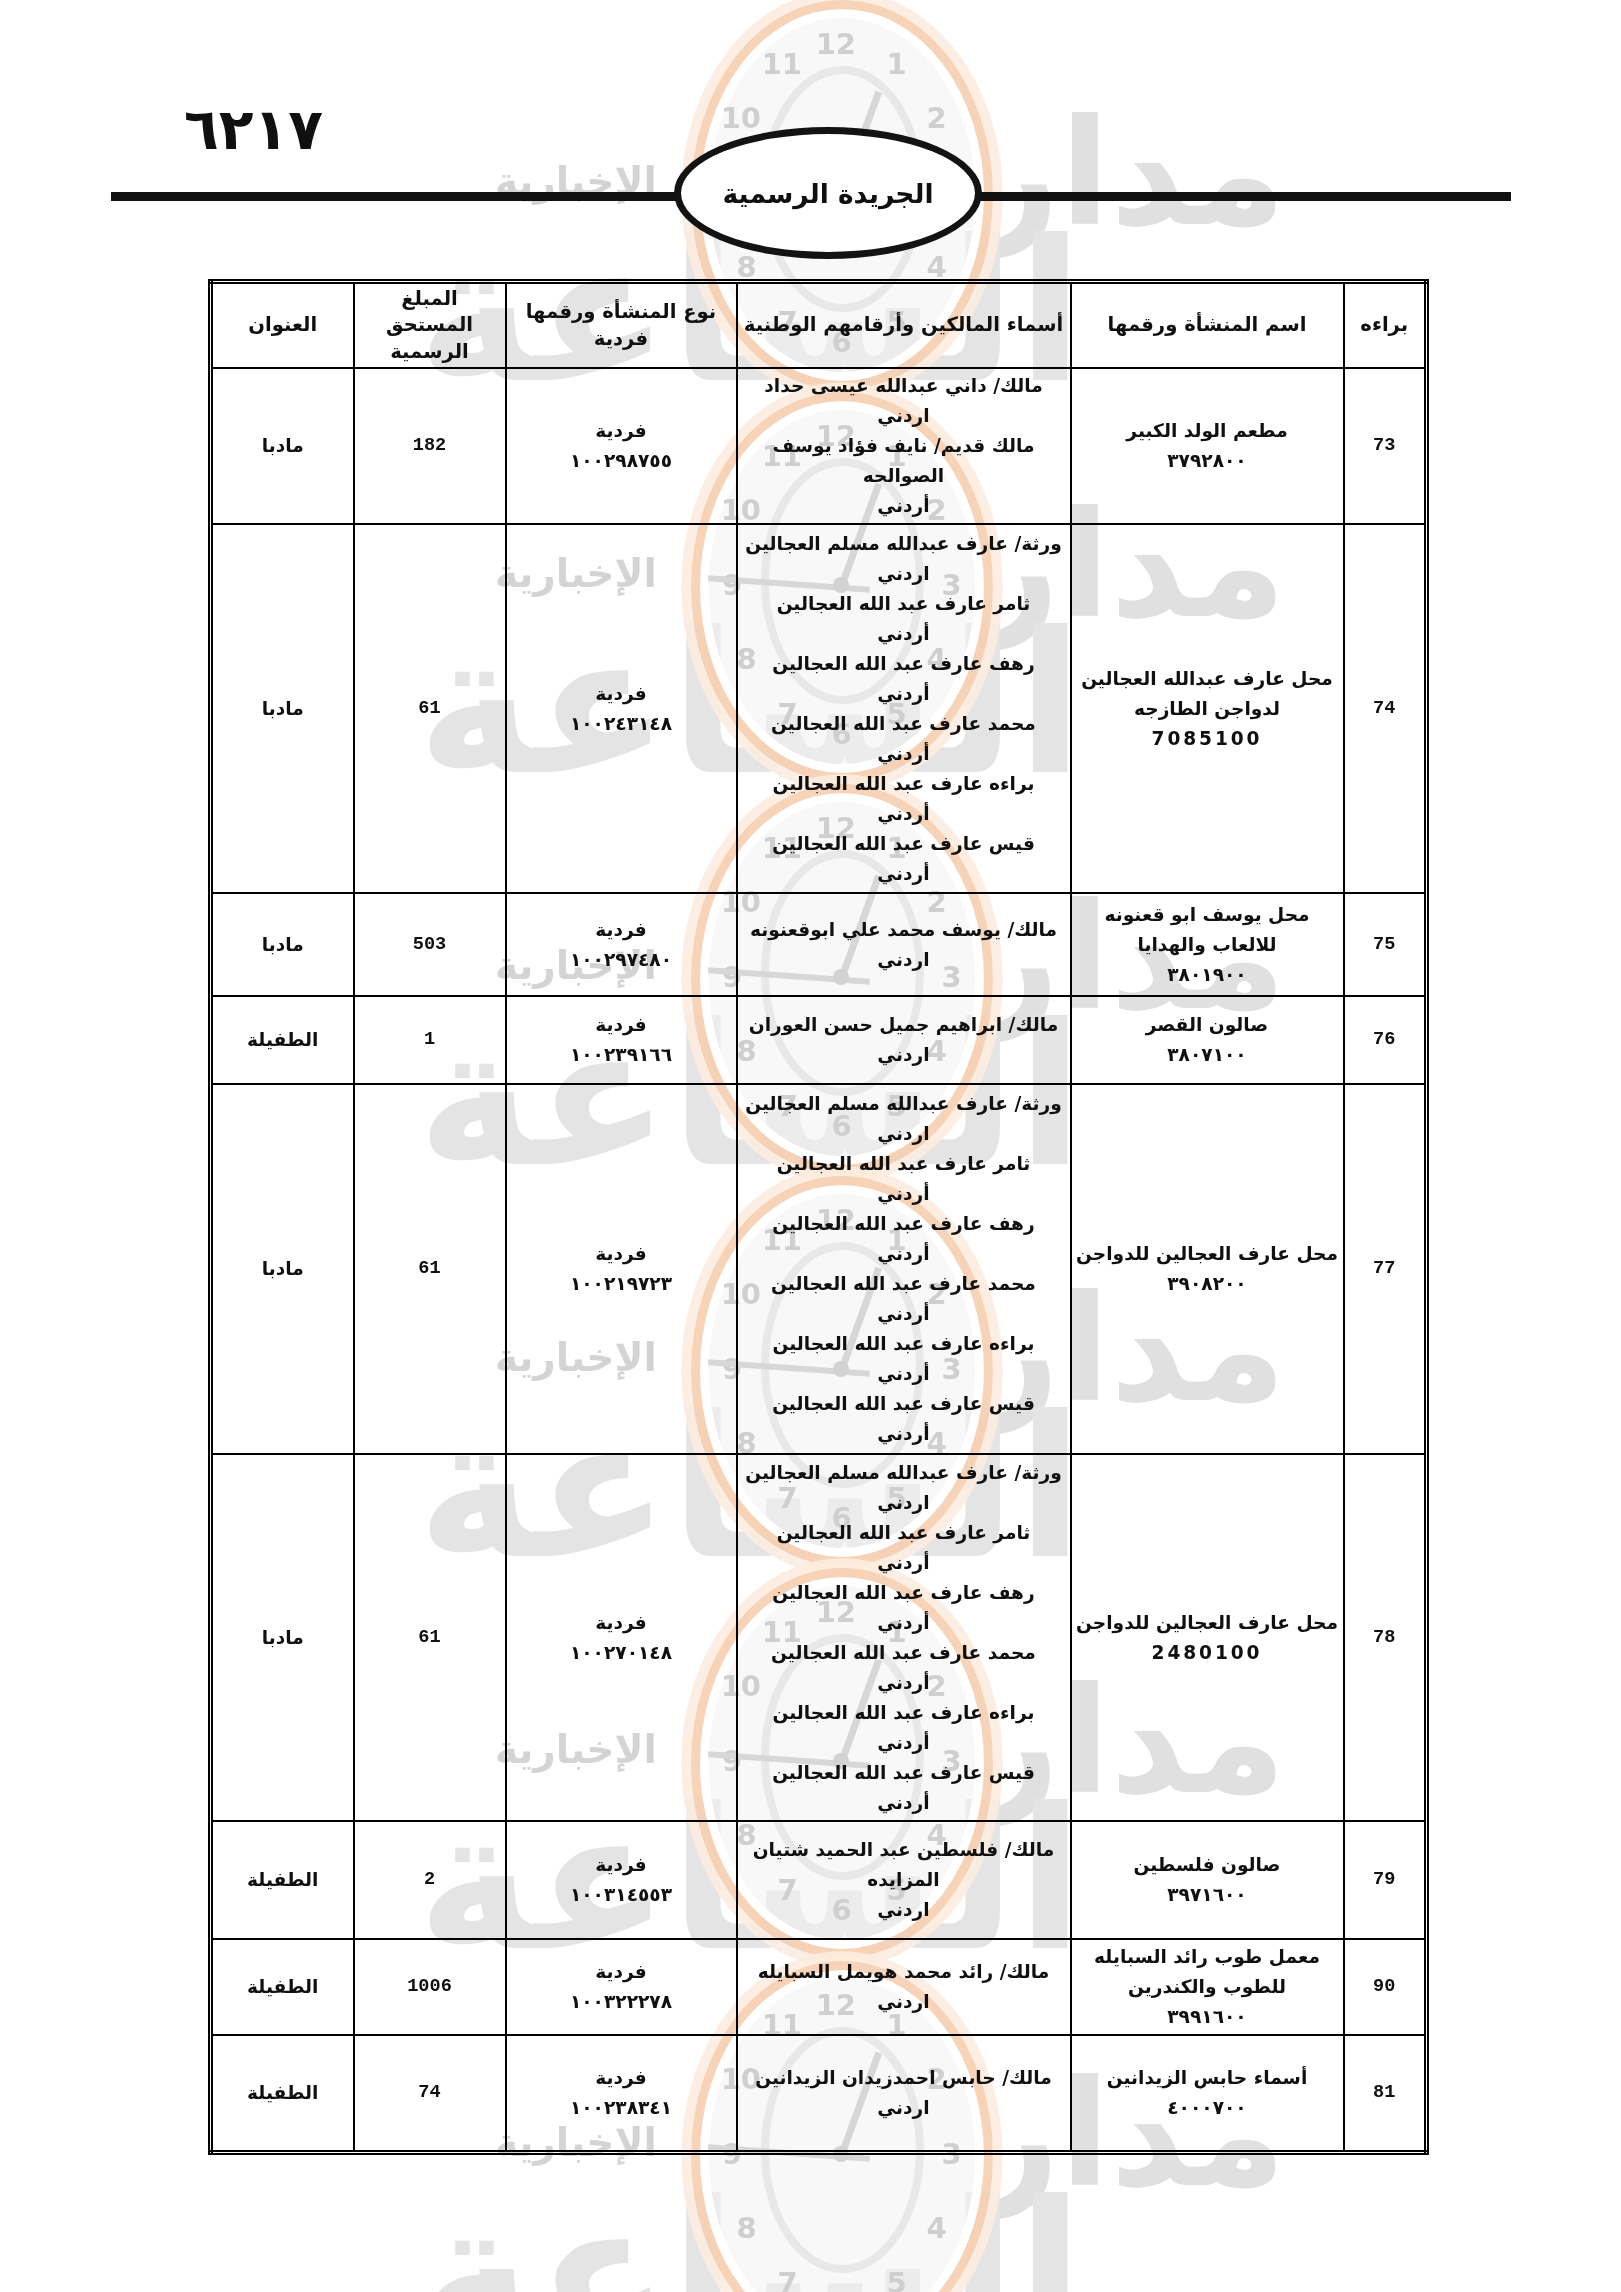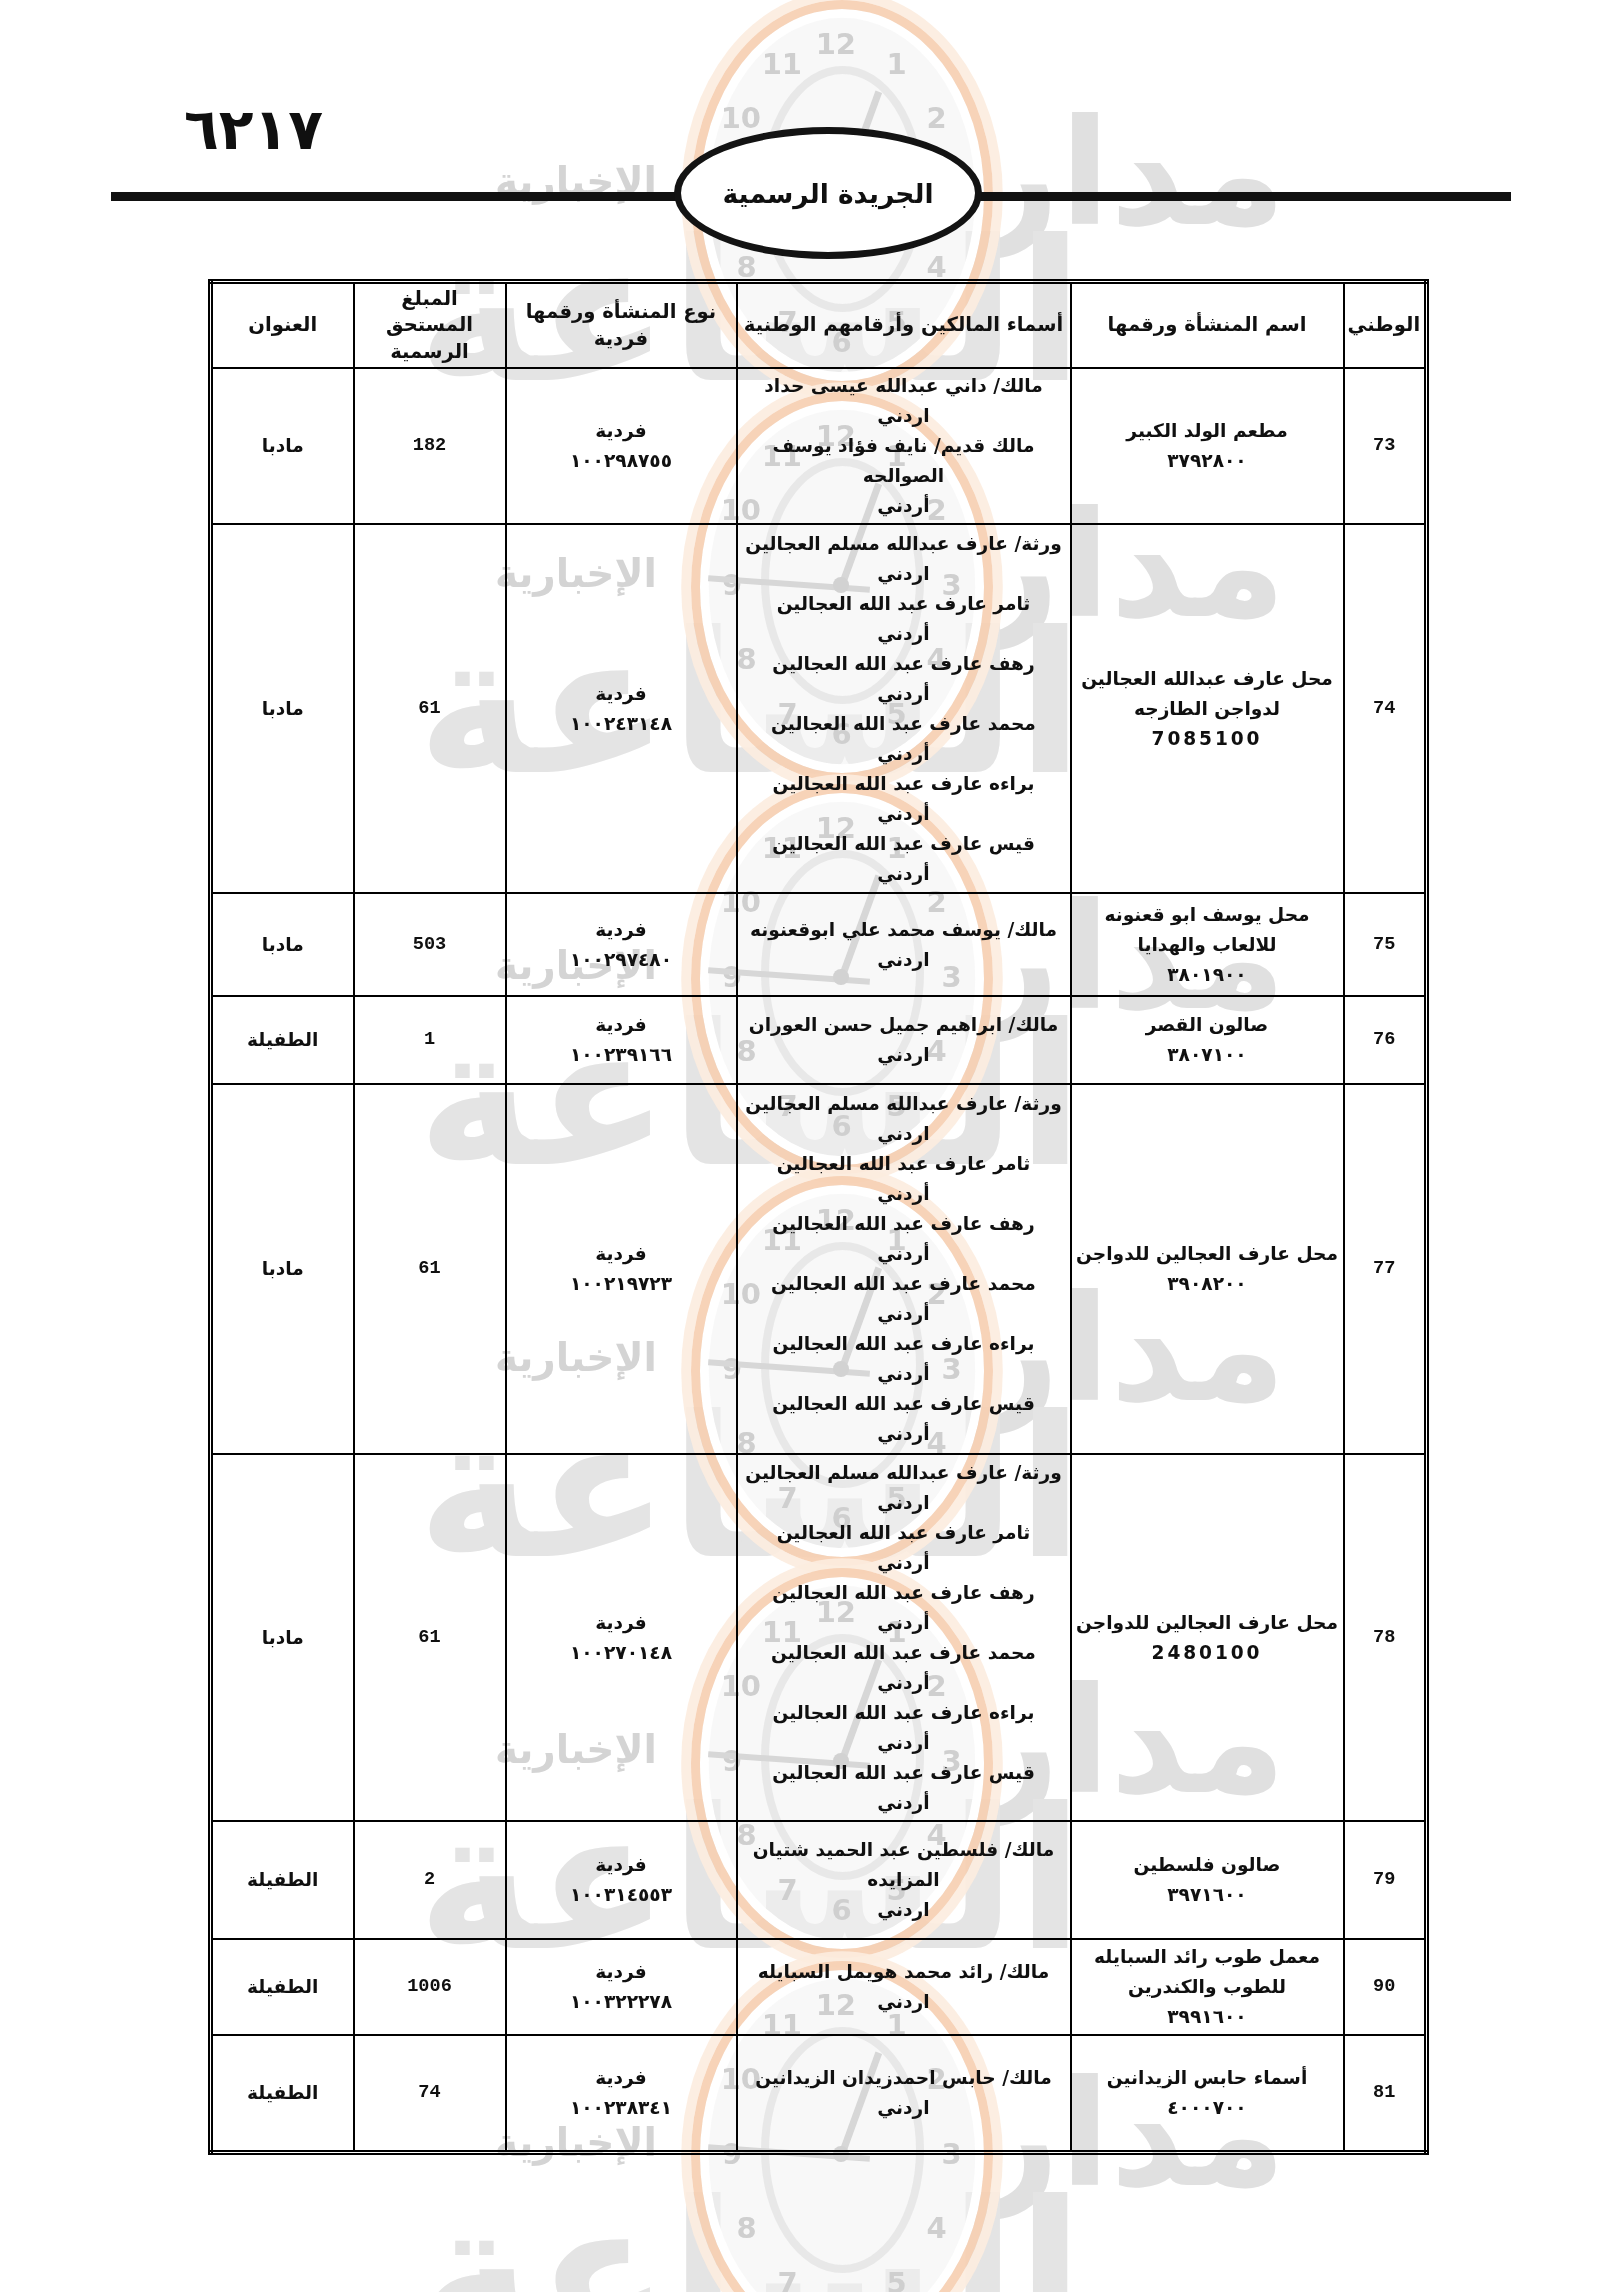--- a/index.html
+++ b/index.html
@@ -202,21 +202,21 @@
     <colgroup>
       <col style="width: 83px;">
       <col style="width: 273px;">
       <col style="width: 334px;">
       <col style="width: 231px;">
       <col style="width: 152px;">
       <col style="width: 143px;">
     </colgroup>
     <thead>
       <tr style="height: 63px;">
-        <th>الوطني</th>
+        <th>براءه</th>
         <th>اسم المنشأة ورقمها</th>
         <th>أسماء المالكين وأرقامهم الوطنية</th>
         <th>نوع المنشأة ورقمها فردية</th>
         <th>المبلغ المستحق الرسمية</th>
         <th>العنوان</th>
       </tr>
     </thead>
     <tbody>
       <tr style="height: 147px;">
         <td class="west-num">73</td>

